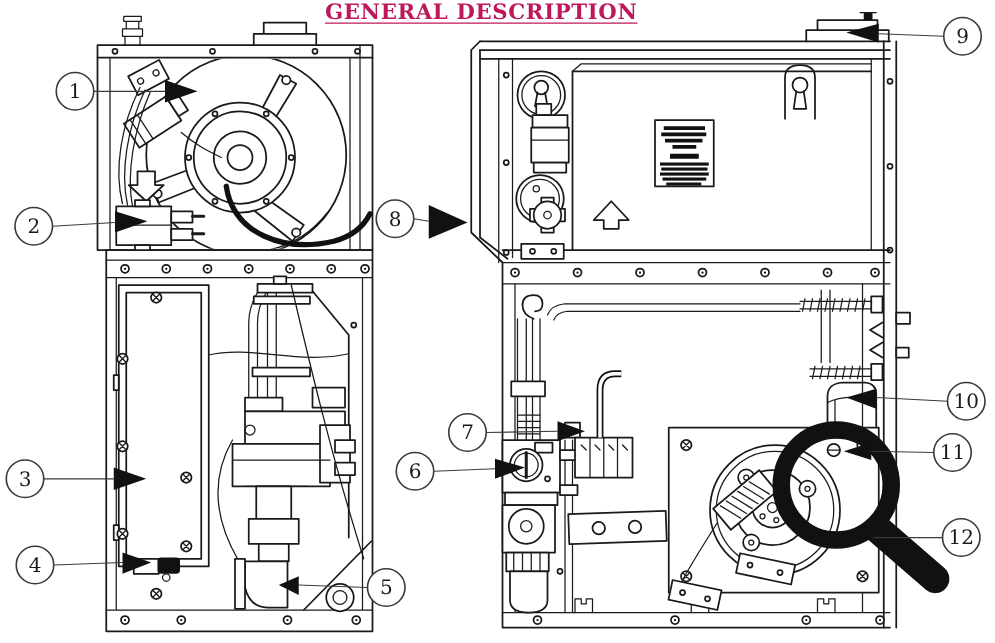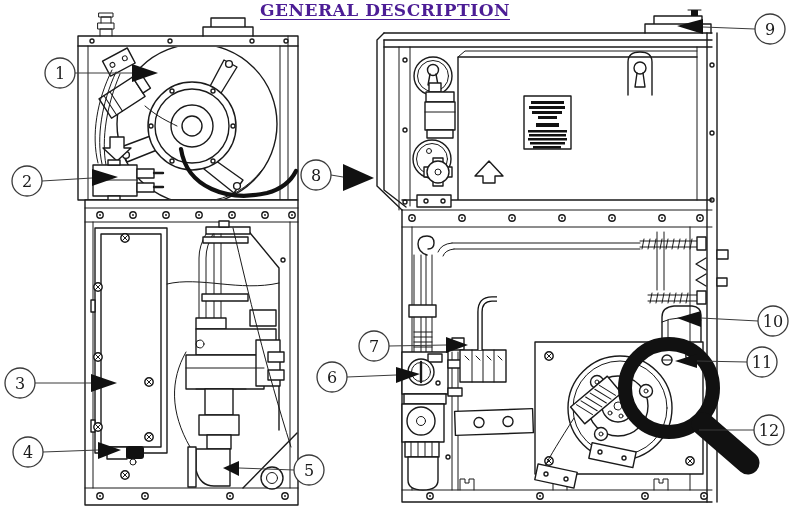--- a/index.html
+++ b/index.html
@@ -1,19 +1,19 @@
 <!DOCTYPE html>
 <html><head>
 <meta charset="utf-8">
 <style>
   html,body{margin:0;padding:0;background:#fff;}
   .page{position:relative;width:796px;height:514px;background:#fff;overflow:hidden;
         font-family:"DejaVu Serif", serif;}
   .title{position:absolute;left:385px;top:0px;transform:translateX(-50%);
-         font-family:"DejaVu Serif", serif;font-weight:bold;font-size:17px;color:#4c1d95;
+         font-family:"DejaVu Serif", serif;font-weight:bold;font-size:17px;color:#be185d;
          text-decoration:underline;text-underline-offset:3px;white-space:nowrap;letter-spacing:.5px;}
   svg{position:absolute;left:0;top:0;}
   .s  {fill:none;stroke:#1a1a1a;stroke-width:1.4;stroke-linejoin:round;stroke-linecap:round;}
   .s1 {fill:none;stroke:#1a1a1a;stroke-width:1;stroke-linejoin:round;stroke-linecap:round;}
   .s2 {fill:none;stroke:#1a1a1a;stroke-width:2.4;stroke-linecap:round;}
   .w  {fill:#fff;stroke:#1a1a1a;stroke-width:1.4;stroke-linejoin:round;}
   .k  {fill:#111;stroke:none;}
   .callout-circle{fill:#fff;stroke:#3a3a3a;stroke-width:1.3;}
   .callout-num{font-family:"DejaVu Serif",serif;font-size:16px;fill:#1a1a1a;
                text-anchor:middle;dominant-baseline:central;}

